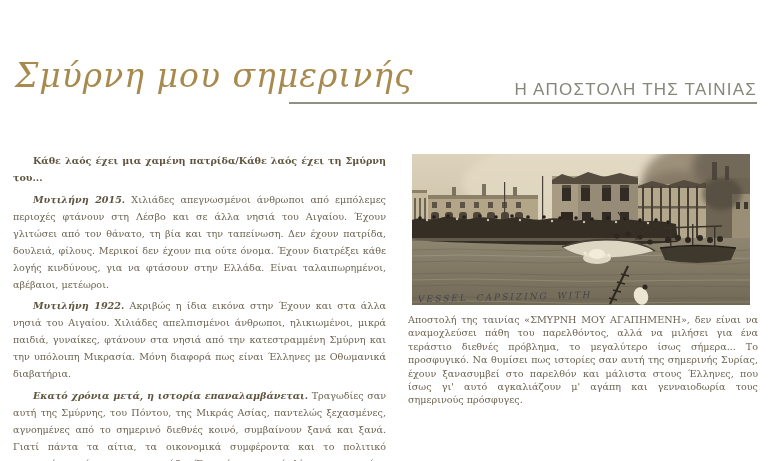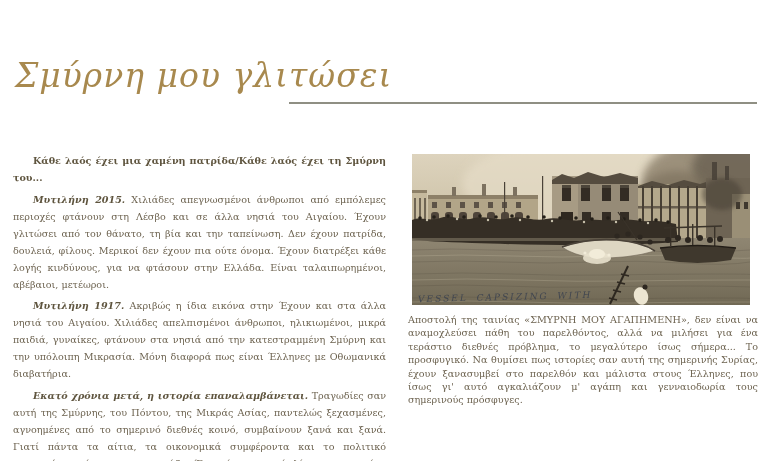--- a/index.html
+++ b/index.html
@@ -47,27 +47,28 @@
     position:absolute;left:408px;top:313px;width:350px;
     font-size:9.6px;line-height:13.4px;color:#6d6350;
     text-align:justify;margin:0;
   }
 </style>
 </head>
 <body>
 
 <div class="page">
 
-  <div class="script-title">Σμύρνη μου γλιτώσει</div>
+  <div class="script-title">Σμύρνη μου σημερινής</div>
+  <div class="section-title">Η ΑΠΟΣΤΟΛΗ ΤΗΣ ΤΑΙΝΙΑΣ</div>
   <div class="header-rule"></div>
 
   <section class="left-col">
     <p class="intro">Κάθε λαός έχει μια χαμένη πατρίδα/Κάθε λαός έχει τη Σμύρνη του...</p>
     <p><span class="lead">Μυτιλήνη 2015.</span><span> Χιλιάδες απεγνωσμένοι άνθρωποι από εμπόλεμες περιοχές φτάνουν στη Λέσβο και σε άλλα νησιά του Αιγαίου. Έχουν γλιτώσει από τον θάνατο, τη βία και την ταπείνωση. Δεν έχουν πατρίδα, δουλειά, φίλους. Μερικοί δεν έχουν πια ούτε όνομα. Έχουν διατρέξει κάθε λογής κινδύνους, για να φτάσουν στην Ελλάδα. Είναι ταλαιπωρημένοι, αβέβαιοι, μετέωροι.</span></p>
-    <p><span class="lead">Μυτιλήνη 1917.</span><span> Ακριβώς η ίδια εικόνα στην Έχουν και στα άλλα νησιά του Αιγαίου. Χιλιάδες απελπισμένοι άνθρωποι, ηλικιωμένοι, μικρά παιδιά, γυναίκες, φτάνουν στα νησιά από την κατεστραμμένη Σμύρνη και την υπόλοιπη Μικρασία. Μόνη διαφορά πως είναι Έλληνες με Οθωμανικά διαβατήρια.</span></p>
+    <p><span class="lead">Μυτιλήνη 1922.</span><span> Ακριβώς η ίδια εικόνα στην Έχουν και στα άλλα νησιά του Αιγαίου. Χιλιάδες απελπισμένοι άνθρωποι, ηλικιωμένοι, μικρά παιδιά, γυναίκες, φτάνουν στα νησιά από την κατεστραμμένη Σμύρνη και την υπόλοιπη Μικρασία. Μόνη διαφορά πως είναι Έλληνες με Οθωμανικά διαβατήρια.</span></p>
     <p><span class="lead">Εκατό χρόνια μετά, η ιστορία επαναλαμβάνεται.</span><span> Τραγωδίες σαν αυτή της Σμύρνης, του Πόντου, της Μικράς Ασίας, παντελώς ξεχασμένες, αγνοημένες από το σημερινό διεθνές κοινό, συμβαίνουν ξανά και ξανά. Γιατί πάντα τα αίτια, τα οικονομικά συμφέροντα και το πολιτικό παρασκήνιο μένουν στο σκοτάδι. Έτσι ύστερα από λίγο τα γεγονότα ξεχνιούνται και πολλές φορές δεν συμφέρει να συμπεριλαμβάνονται στην Επίσημη Ιστορία της εκάστοτε Χώρας.</span></p>
   </section>
 
   <figure class="photo">
     <svg viewBox="0 0 338 151" xmlns="http://www.w3.org/2000/svg">
       <defs>
         <linearGradient id="sky" x1="0" y1="0" x2="0" y2="1">
           <stop offset="0" stop-color="#ddd3bd"></stop>
             <stop offset="1" stop-color="#c4b99c"></stop>
         </linearGradient>

